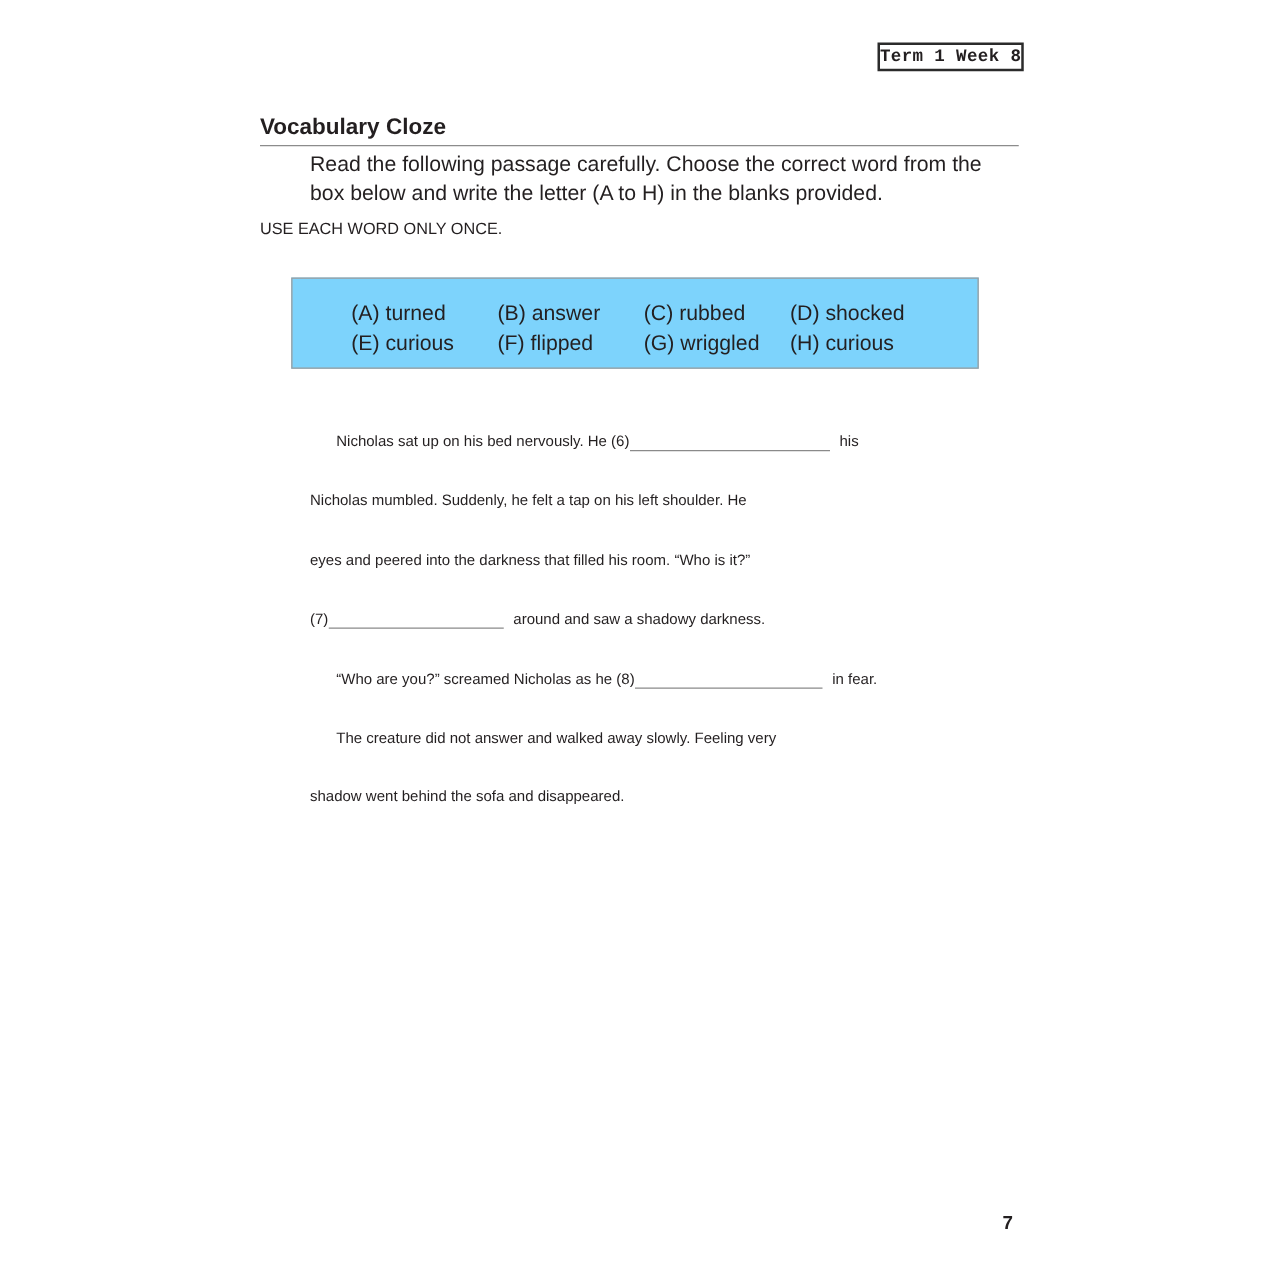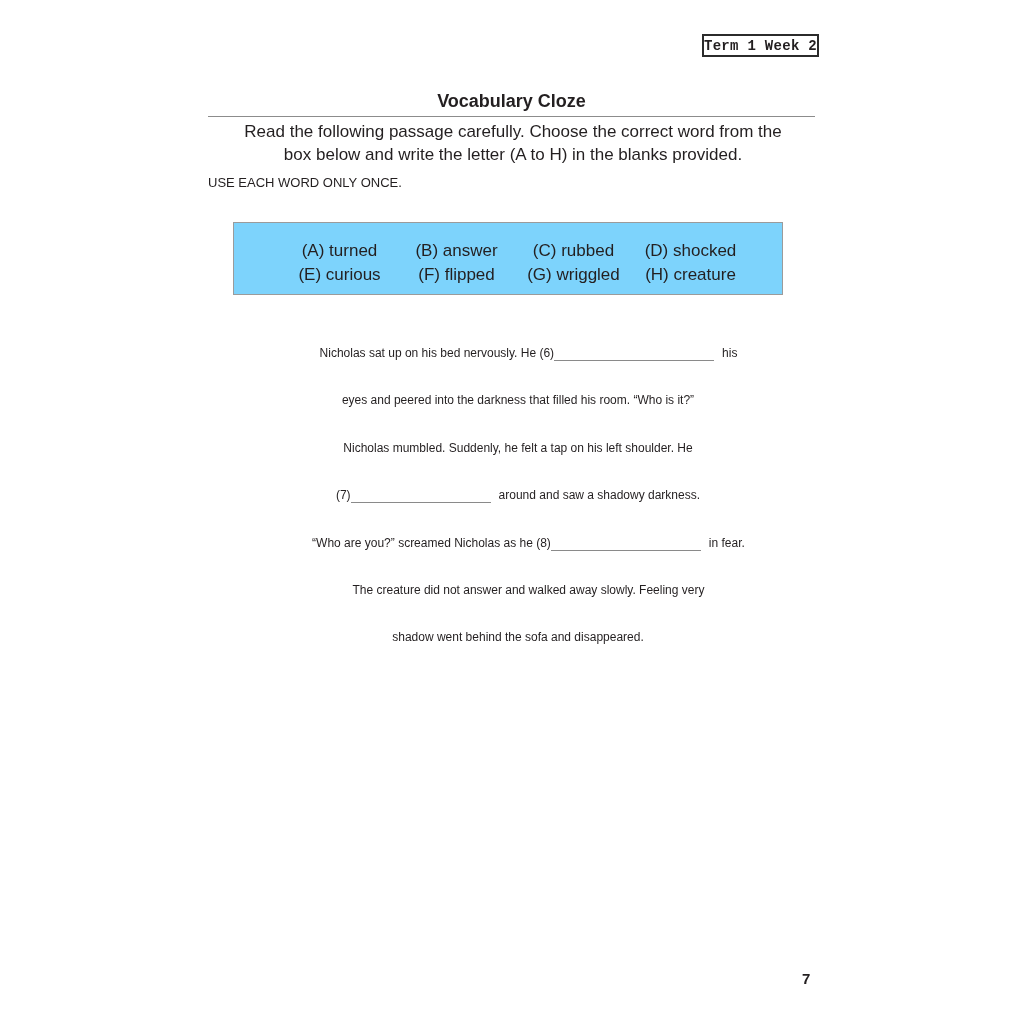--- a/index.html
+++ b/index.html
@@ -25,21 +25,21 @@
     font-family: "Liberation Mono", "DejaVu Sans Mono", monospace;
     font-weight: bold;
     font-size: 14px;
     letter-spacing: 0.3px;
     display: flex; align-items: center; justify-content: center;
     white-space: nowrap;
   }
   .content {
     position: absolute;
     left: 208px; top: 0;
-    width: 620px; height: 1024px; text-align: center;
+    width: 620px; height: 1024px;
   }
   .title {
     position: absolute;
     left: 0; top: 91px;
     width: 607px;
     font-size: 18px;
     font-weight: bold;
     padding-bottom: 4px;
     border-bottom: 1px solid #8c8c8c;
   }
@@ -70,21 +70,21 @@
     line-height: 23.5px;
     white-space: nowrap;
   }
   .passage {
     position: absolute;
     left: 0; top: 330px;
     width: 620px;
     font-size: 12px;
     line-height: 47.4px;
   }
-  .pline { white-space: nowrap; }
+  .pline { white-space: nowrap; margin-left: 40px; }
   .indent { padding-left: 21px; }
   .blank {
     display: inline-block;
     height: 0;
     border-bottom: 1.5px solid #8a8a8a;
     vertical-align: -4px;
   }
   .b6 { width: 160px; margin-right: 8px; }
   .b7 { width: 140px; margin-right: 8px; }
   .b8 { width: 150px; margin-right: 8px; }
@@ -95,21 +95,21 @@
     font-size: 15px;
     font-weight: bold;
   }
 </style>
 </head>
 <body>
 
 <div class="page">
 
   <div class="badge">
-    <span>Term 1 Week 2</span>
+    <span>Term 1 Week 8</span>
   </div>
 
   <div class="content">
 
     <div class="title">Vocabulary Cloze</div>
 
     <div class="instructions">
       <div class="pline">Read the following passage carefully. Choose the correct word from the</div>
       <div class="pline">box below and write the letter (A to H) in the blanks provided.</div>
     </div>
@@ -118,33 +118,33 @@
 
     <div class="wordbox">
       <div class="wordbox-grid">
         <span>(A) turned</span>
         <span>(B) answer</span>
         <span>(C) rubbed</span>
         <span>(D) shocked</span>
         <span>(E) curious</span>
         <span>(F) flipped</span>
         <span>(G) wriggled</span>
-        <span>(H) creature</span>
+        <span>(H) curious</span>
       </div>
     </div>
 
     <div class="passage">
       <div class="pline indent">
         <span>Nicholas sat up on his bed nervously. He (6)</span><span class="blank b6"></span><span>his</span>
       </div>
       <div class="pline">
-        <span>eyes and peered into the darkness that filled his room. “Who is it?”</span>
+        <span>Nicholas mumbled. Suddenly, he felt a tap on his left shoulder. He</span>
       </div>
       <div class="pline">
-        <span>Nicholas mumbled. Suddenly, he felt a tap on his left shoulder. He</span>
+        <span>eyes and peered into the darkness that filled his room. “Who is it?”</span>
       </div>
       <div class="pline">
         <span>(7)</span><span class="blank b7"></span><span>around and saw a shadowy darkness.</span>
       </div>
       <div class="pline indent">
         <span>“Who are you?” screamed Nicholas as he (8)</span><span class="blank b8"></span><span>in fear.</span>
       </div>
       <div class="pline indent">
         <span>The creature did not answer and walked away slowly. Feeling very</span>
       </div>

